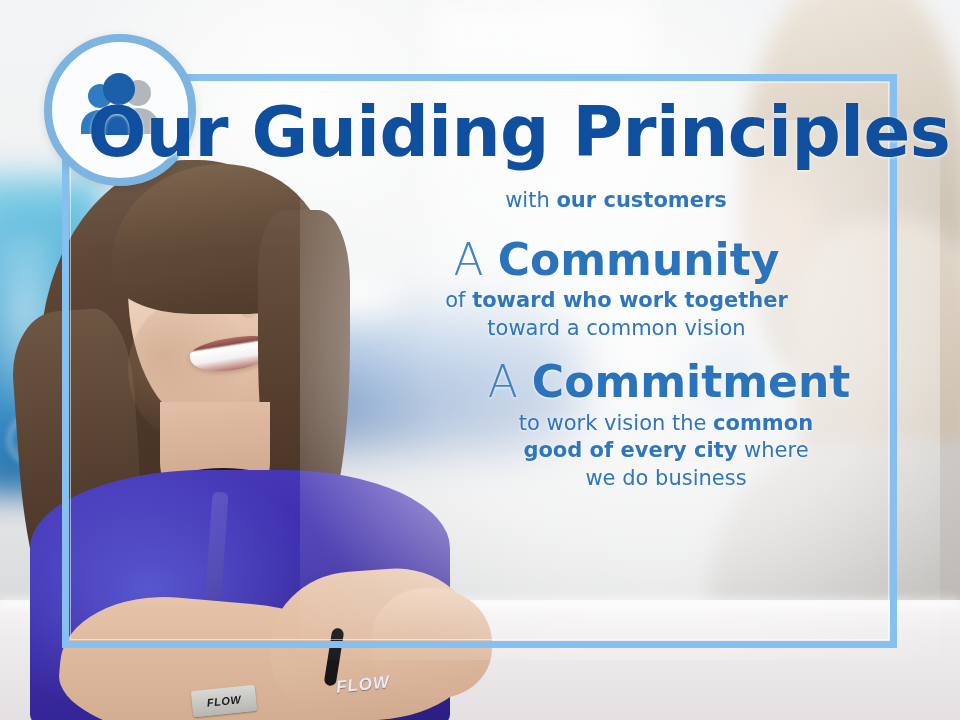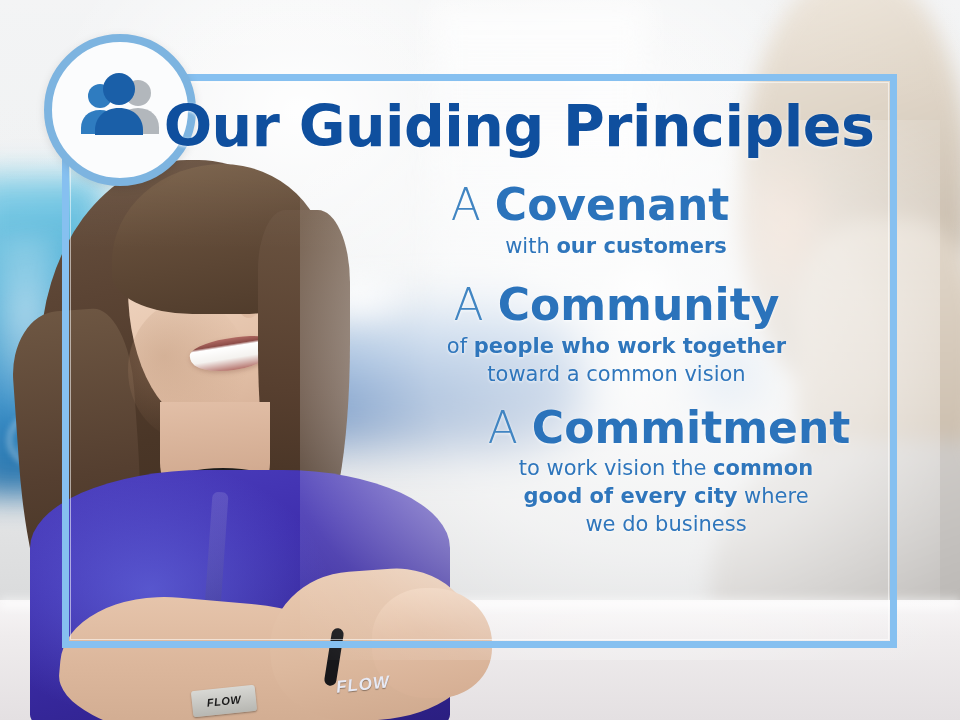--- a/index.html
+++ b/index.html
@@ -311,21 +311,21 @@
 
   
   .headline {
     position: absolute;
     left: 0; top: 98px; width: 960px;
     text-align: center;
     padding-left: 78px;
     box-sizing: border-box;
     font-family: "DejaVu Sans", sans-serif;
     font-weight: 700;
-    font-size: 57px;
+    font-size: 69px;
     line-height: 1;
     letter-spacing: -0.5px;
     color: #0f4f9e;
     text-shadow: 0 1px 3px rgba(255,255,255,0.85);
   }
 
   .principles {
     position: absolute;
     left: 300px; top: 182px;
     width: 580px;
@@ -434,36 +434,32 @@
         <path d="M47 36c-15 0-24 10-24 22v5h48v-5c0-12-9-22-24-22z" fill="#1a5fa8"></path>
       </svg>
     </span>
   </div>
 
   <div class="headline">Our Guiding Principles</div>
 
   <div class="principles">
 
     <div class="principle p1">
-      <div class="p-title">
-        <span class="p-article">A</span>
-        <span class="p-word">Covenant</span>
-      </div>
       <div class="p-sub">
         <span>with </span><b>our customers</b>
       </div>
     </div>
 
     <div class="principle p2">
       <div class="p-title">
         <span class="p-article">A</span>
         <span class="p-word">Community</span>
       </div>
       <div class="p-sub">
-        <span>of </span><b>people who work together</b><br>
+        <span>of </span><b>toward who work together</b><br>
         <span>toward a common vision</span>
       </div>
     </div>
 
     <div class="principle p3">
       <div class="p-title">
         <span class="p-article">A</span>
         <span class="p-word">Commitment</span>
       </div>
       <div class="p-sub">

